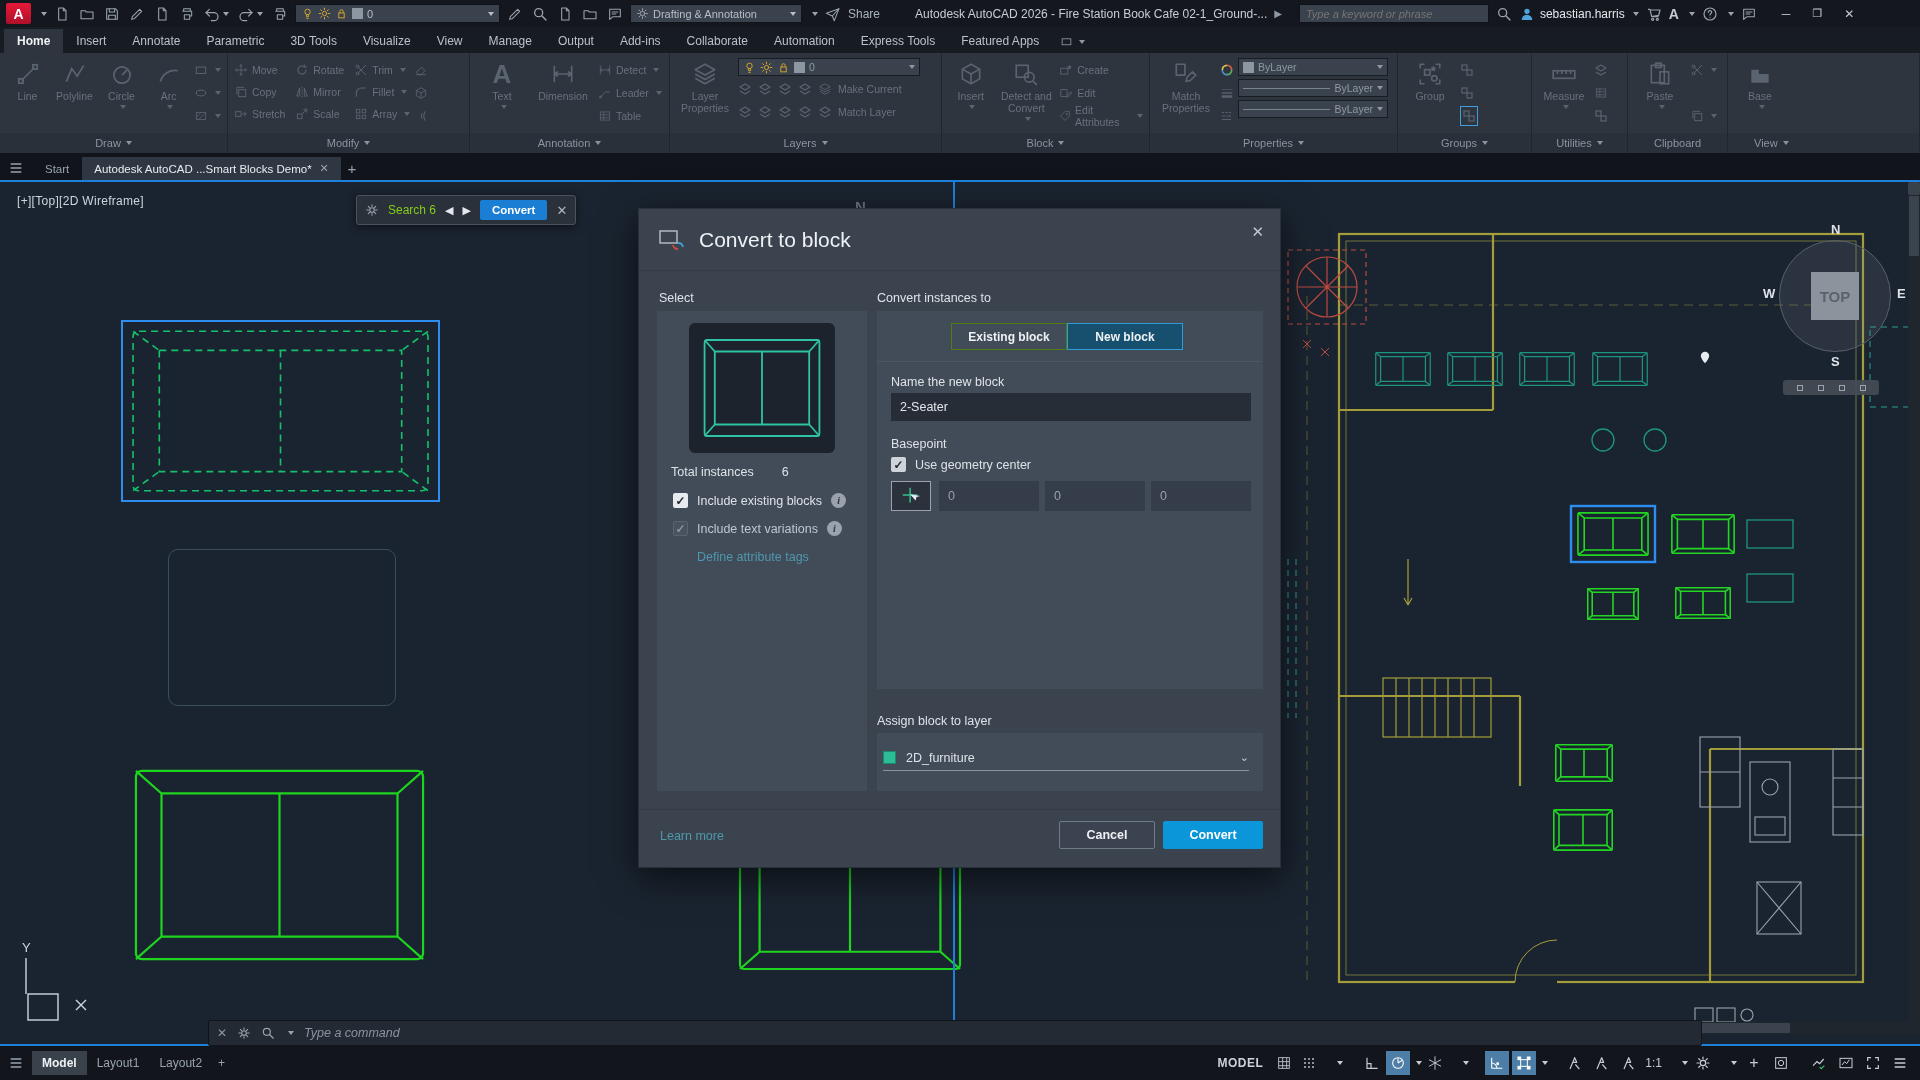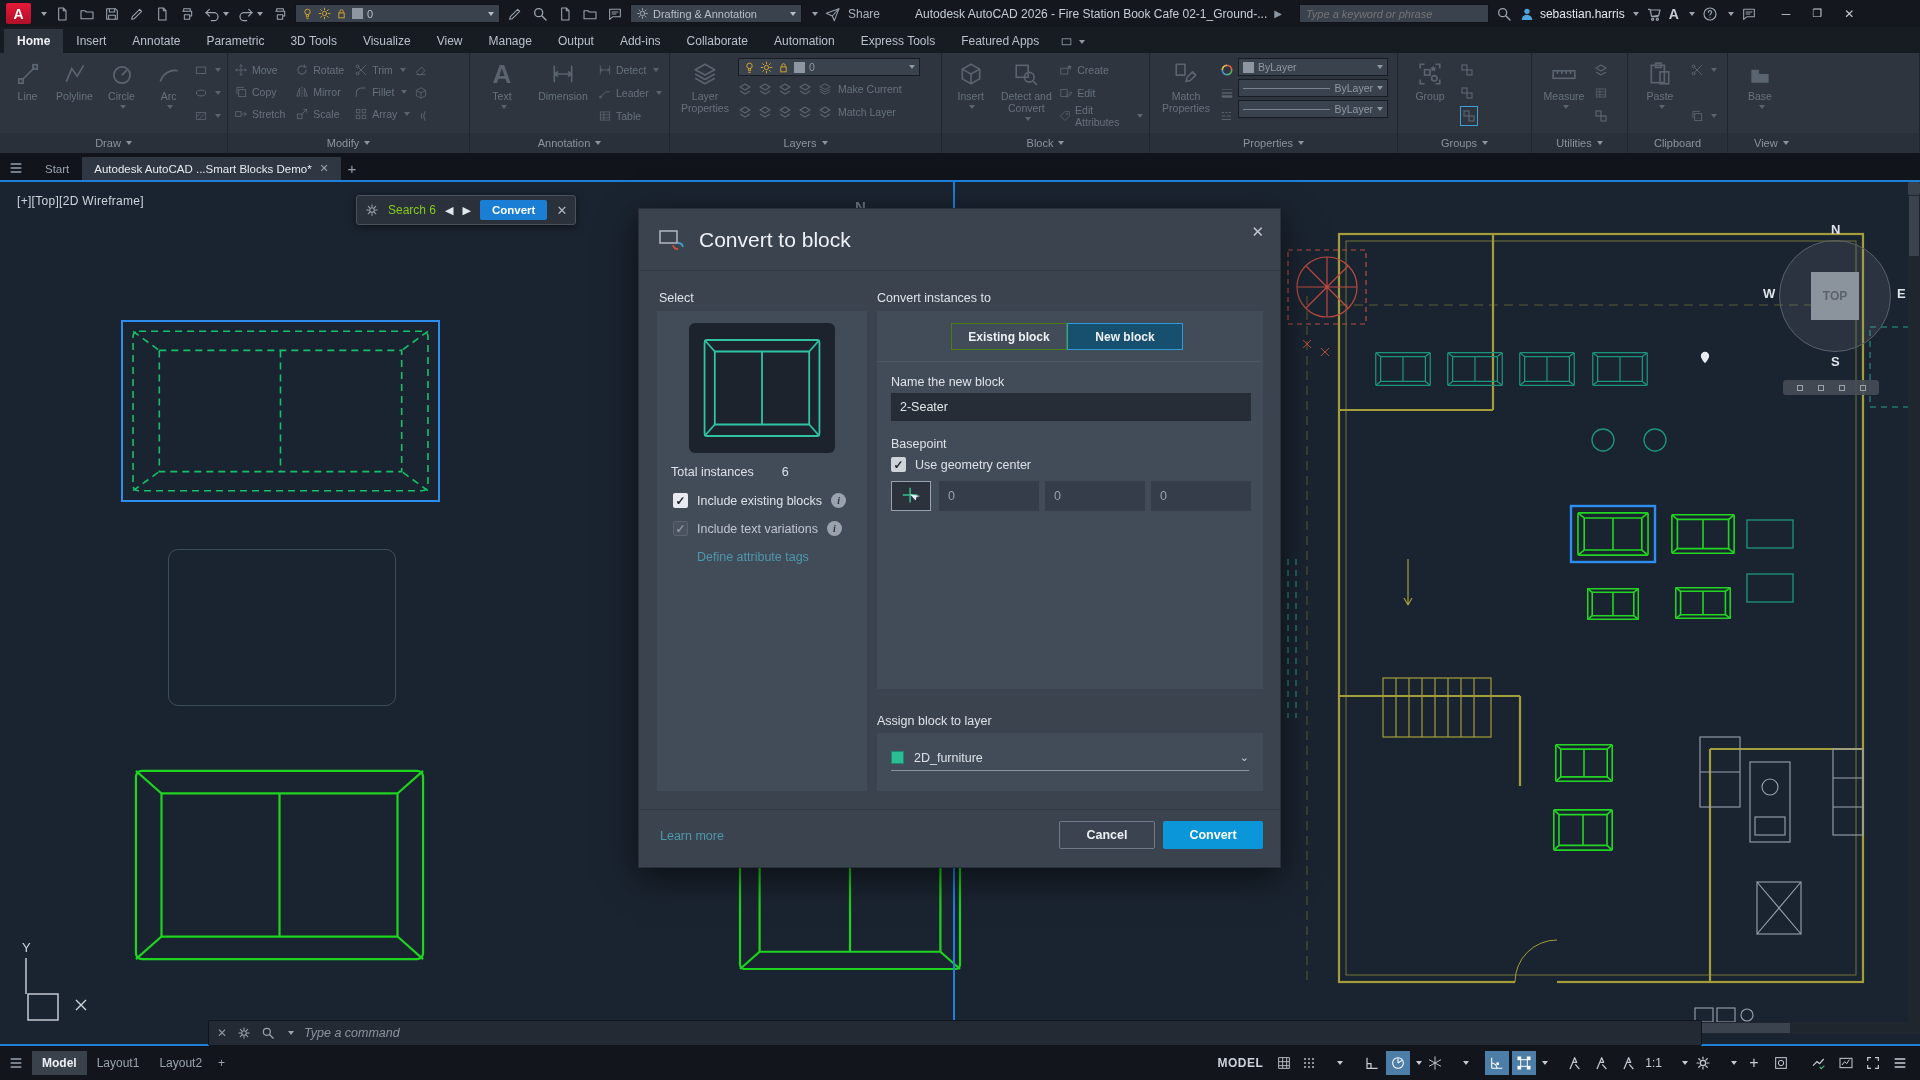--- a/index.html
+++ b/index.html
@@ -79,21 +79,21 @@
   .hscroll .thumb{position:absolute;left:605px;top:1px;width:230px;height:10px;background:#3a434e}
   
   .cmdbar{position:absolute;left:208px;top:838px;width:1494px;height:26px;background:#242a33;border:1px solid #10151c;
           border-radius:2px;display:flex;align-items:center;gap:10px;padding:0 8px;z-index:4}
   .cmdtext{color:#8a93a0;font-style:italic;font-size:12.5px}
   
   .compass{position:absolute;left:812px;top:40px;width:140px;height:150px;font-size:13px}
   .compass .ring{position:absolute;left:12px;top:18px;width:112px;height:112px;border-radius:50%;
                  background:rgba(140,148,158,.14);border:1px solid #596069}
   .compass .topbox{position:absolute;left:44px;top:50px;width:48px;height:48px;background:#8b939d;color:#5b626c;
-                   display:flex;align-items:center;justify-content:center;font-weight:bold;font-size:12px}
+                   display:flex;align-items:center;justify-content:center;font-weight:bold;font-size:15px}
   .cpt{position:absolute;color:#dfe3e8;font-weight:bold}
   .navbarmini{position:absolute;left:828px;top:198px;width:96px;height:15px;background:rgba(70,77,87,.9);border-radius:3px;
               display:flex;align-items:center;justify-content:space-around;padding:0 6px}
   .navdot{width:6px;height:6px;border:1px solid #9aa3ae}
   
   .statusbar{position:absolute;left:0;bottom:0;width:1920px;height:34px;background:#12161c;display:flex;align-items:center;padding:0 8px;font-size:12px}
   .stab{color:#9aa3ad;padding:5px 10px}
   .stab.active{background:#39414b;color:#eef1f5;font-weight:bold}
   .splus{color:#9aa3ad;margin-left:6px}
   .sright{margin-left:auto;display:flex;align-items:center;gap:3px}
@@ -117,21 +117,21 @@
   .info{width:15px;height:15px;border-radius:50%;background:#9aa3ad;color:#2e343c;font-size:10px;font-weight:bold;
         display:flex;align-items:center;justify-content:center;font-family:"Liberation Serif",serif;font-style:italic}
   .linkteal{color:#4e98ac}
   .tgl{position:absolute;height:27px;display:flex;align-items:center;justify-content:center;font-weight:bold;font-size:12px;color:#eef1f4}
   .tgl.outline{border:1px solid #4d7c0f}
   .tgl.selected{background:#17506f;border:1px solid #2f9bd8}
   .dlg-input{position:absolute;background:#262d37;border:none;outline:none;color:#e2e6ea;font-size:12.5px;padding:0 9px;font-family:"Liberation Sans",sans-serif}
   .coord{background:#343d49;color:#98a1ad}
   .pickerbtn{position:absolute;left:252px;top:272px;width:40px;height:30px;background:#2b323c;border:1px solid #9aa3ad;
              display:flex;align-items:center;justify-content:center}
-  .layerrow{position:absolute;left:252px;top:536px;right:31px;height:26px;display:flex;align-items:center;gap:10px;border-bottom:1px solid #8a94a0}
+  .layerrow{position:absolute;left:244px;top:536px;right:31px;height:26px;display:flex;align-items:center;gap:10px;border-bottom:1px solid #8a94a0}
   .lswatch{width:13px;height:13px;background:#2dbd96;border:1px solid #1a8a6c}
   .chev{margin-left:auto;color:#c3c9d1;font-size:11px}
   .dlg-divider{position:absolute;left:0;right:0;height:1px;background:#333a45}
   .btn{position:absolute;height:28px;display:flex;align-items:center;justify-content:center;font-weight:bold;font-size:12.5px;border-radius:2px}
   .btn.cancel{background:#3b4350;border:1px solid #707a88;color:#eef1f4}
   .btn.primary{background:var(--accent);color:#fff}
 </style>
 </head>
 <body>
 

